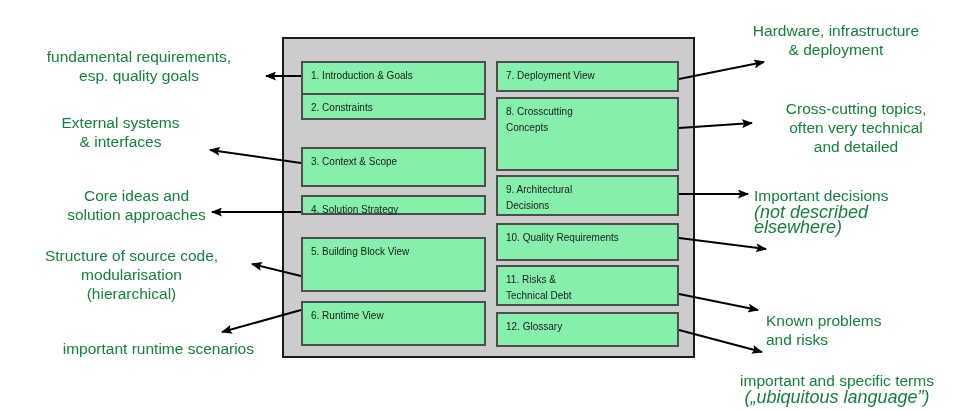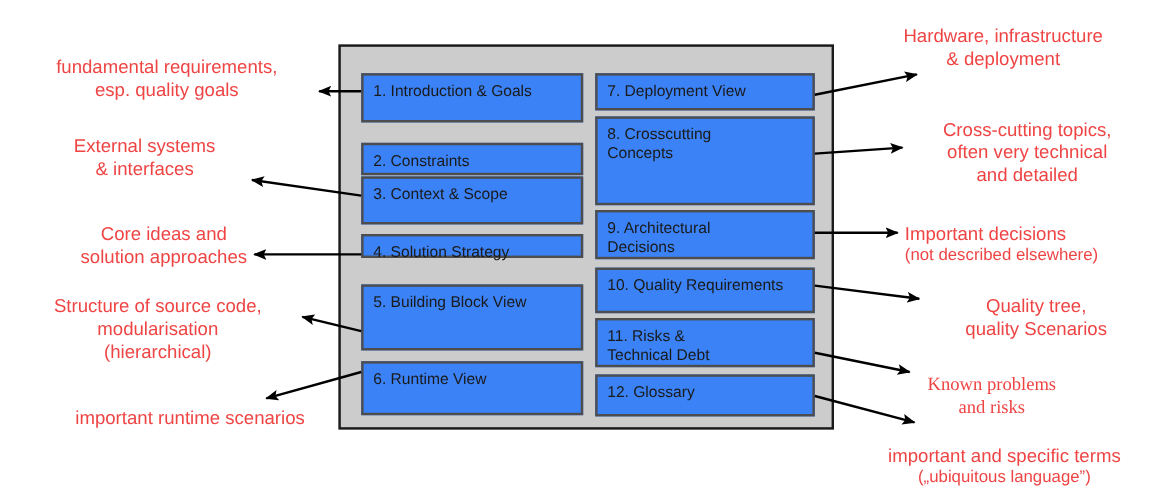--- a/index.html
+++ b/index.html
@@ -16,34 +16,34 @@
     left:282px;top:37px;width:413px;height:321px;
     background:#cccccc;
     border:2px solid #1a1a1a;
     box-sizing:border-box;
     z-index:2;
   }
 
   
   .chapter-box{
     position:absolute;
-    background:#3b82f6;
+    background:#86efac;
     border:2px solid #4d4d4d;
     box-sizing:border-box;
     z-index:3;
     padding:5px 0 0 8px;
-    font-size:13px;
+    font-size:10px;
     line-height:15.5px;
     color:#1a1a1a;
     white-space:pre-line;
   }
 
   
   #box-1 {left:301px;top:61px;width:185px;height:41px;}
-  #box-2 {left:301px;top:119px;width:185px;height:27px;}
+  #box-2 {left:301px;top:93px;width:185px;height:27px;}
   #box-3 {left:301px;top:147px;width:185px;height:40px;}
   #box-4 {left:301px;top:195px;width:185px;height:20px;}
   #box-5 {left:301px;top:237px;width:185px;height:55px;}
   #box-6 {left:301px;top:301px;width:185px;height:45px;}
   
   #box-7 {left:496px;top:61px;width:183px;height:31px;}
   #box-8 {left:496px;top:97px;width:183px;height:74px;}
   #box-9 {left:496px;top:175px;width:183px;height:41px;}
   #box-10{left:496px;top:223px;width:183px;height:38px;}
   #box-11{left:496px;top:265px;width:183px;height:41px;}
@@ -52,41 +52,41 @@
   
   #arrow-layer{
     position:absolute;left:0;top:0;width:964px;height:410px;
     z-index:4;pointer-events:none;
   }
 
   
   .annotation{
     position:absolute;z-index:5;
     font-size:15.5px;line-height:19px;
-    color:#ef4444;white-space:pre-line;
+    color:#15803d;white-space:pre-line;
   }
   .annotation .sub{
-    display:block;font-size:14px;line-height:15px;
+    display:block;font-size:18px;line-height:15px;font-style:italic;
   }
   .ann-right{text-align:center;}
   .ann-left{text-align:center;}
 
   
   #ann-1{left:14px;top:47px;width:250px;text-align:center;}
   #ann-3{left:18px;top:113px;width:205px;text-align:center;}
   #ann-4{left:34px;top:186px;width:205px;text-align:center;}
   #ann-5{left:14px;top:246px;width:235px;text-align:center;}
   #ann-6{left:4px;top:339px;width:250px;text-align:right;}
 
   
   #ann-7 {left:716px;top:2px;width:240px;text-align:center;}
   #ann-8 {left:756px;top:80px;width:200px;text-align:center;}
   #ann-9 {left:754px;top:167px;width:205px;text-align:left;}
   #ann-10{left:776px;top:227px;width:175px;text-align:center;}
-  #ann-11{left:734px;top:292px;width:185px;text-align:center;font-family:Liberation Serif, serif;}
+  #ann-11{left:766px;top:292px;width:185px;text-align:left;}
   #ann-12{left:712px;top:352px;width:250px;text-align:center;}
 </style>
 </head>
 <body>
 
 <div id="diagram-root">
 
   <div class="grey-container"></div>
 
   <div class="chapter-box" id="box-1">1. Introduction &amp; Goals</div>
@@ -145,24 +145,20 @@
   </div>
   <div class="annotation ann-right" id="ann-8">
     <span>Cross-cutting topics,
 often very technical
 and detailed</span>
   </div>
   <div class="annotation ann-right" id="ann-9">
     <span>Important decisions</span>
     <span class="sub">(not described elsewhere)</span>
   </div>
-  <div class="annotation ann-right" id="ann-10">
-    <span>Quality tree,
-quality Scenarios</span>
-  </div>
   <div class="annotation ann-right" id="ann-11">
     <span>Known problems
 and risks</span>
   </div>
   <div class="annotation ann-right" id="ann-12">
     <span>important and specific terms</span>
     <span class="sub">(„ubiquitous language”)</span>
   </div>
 
 </div>

